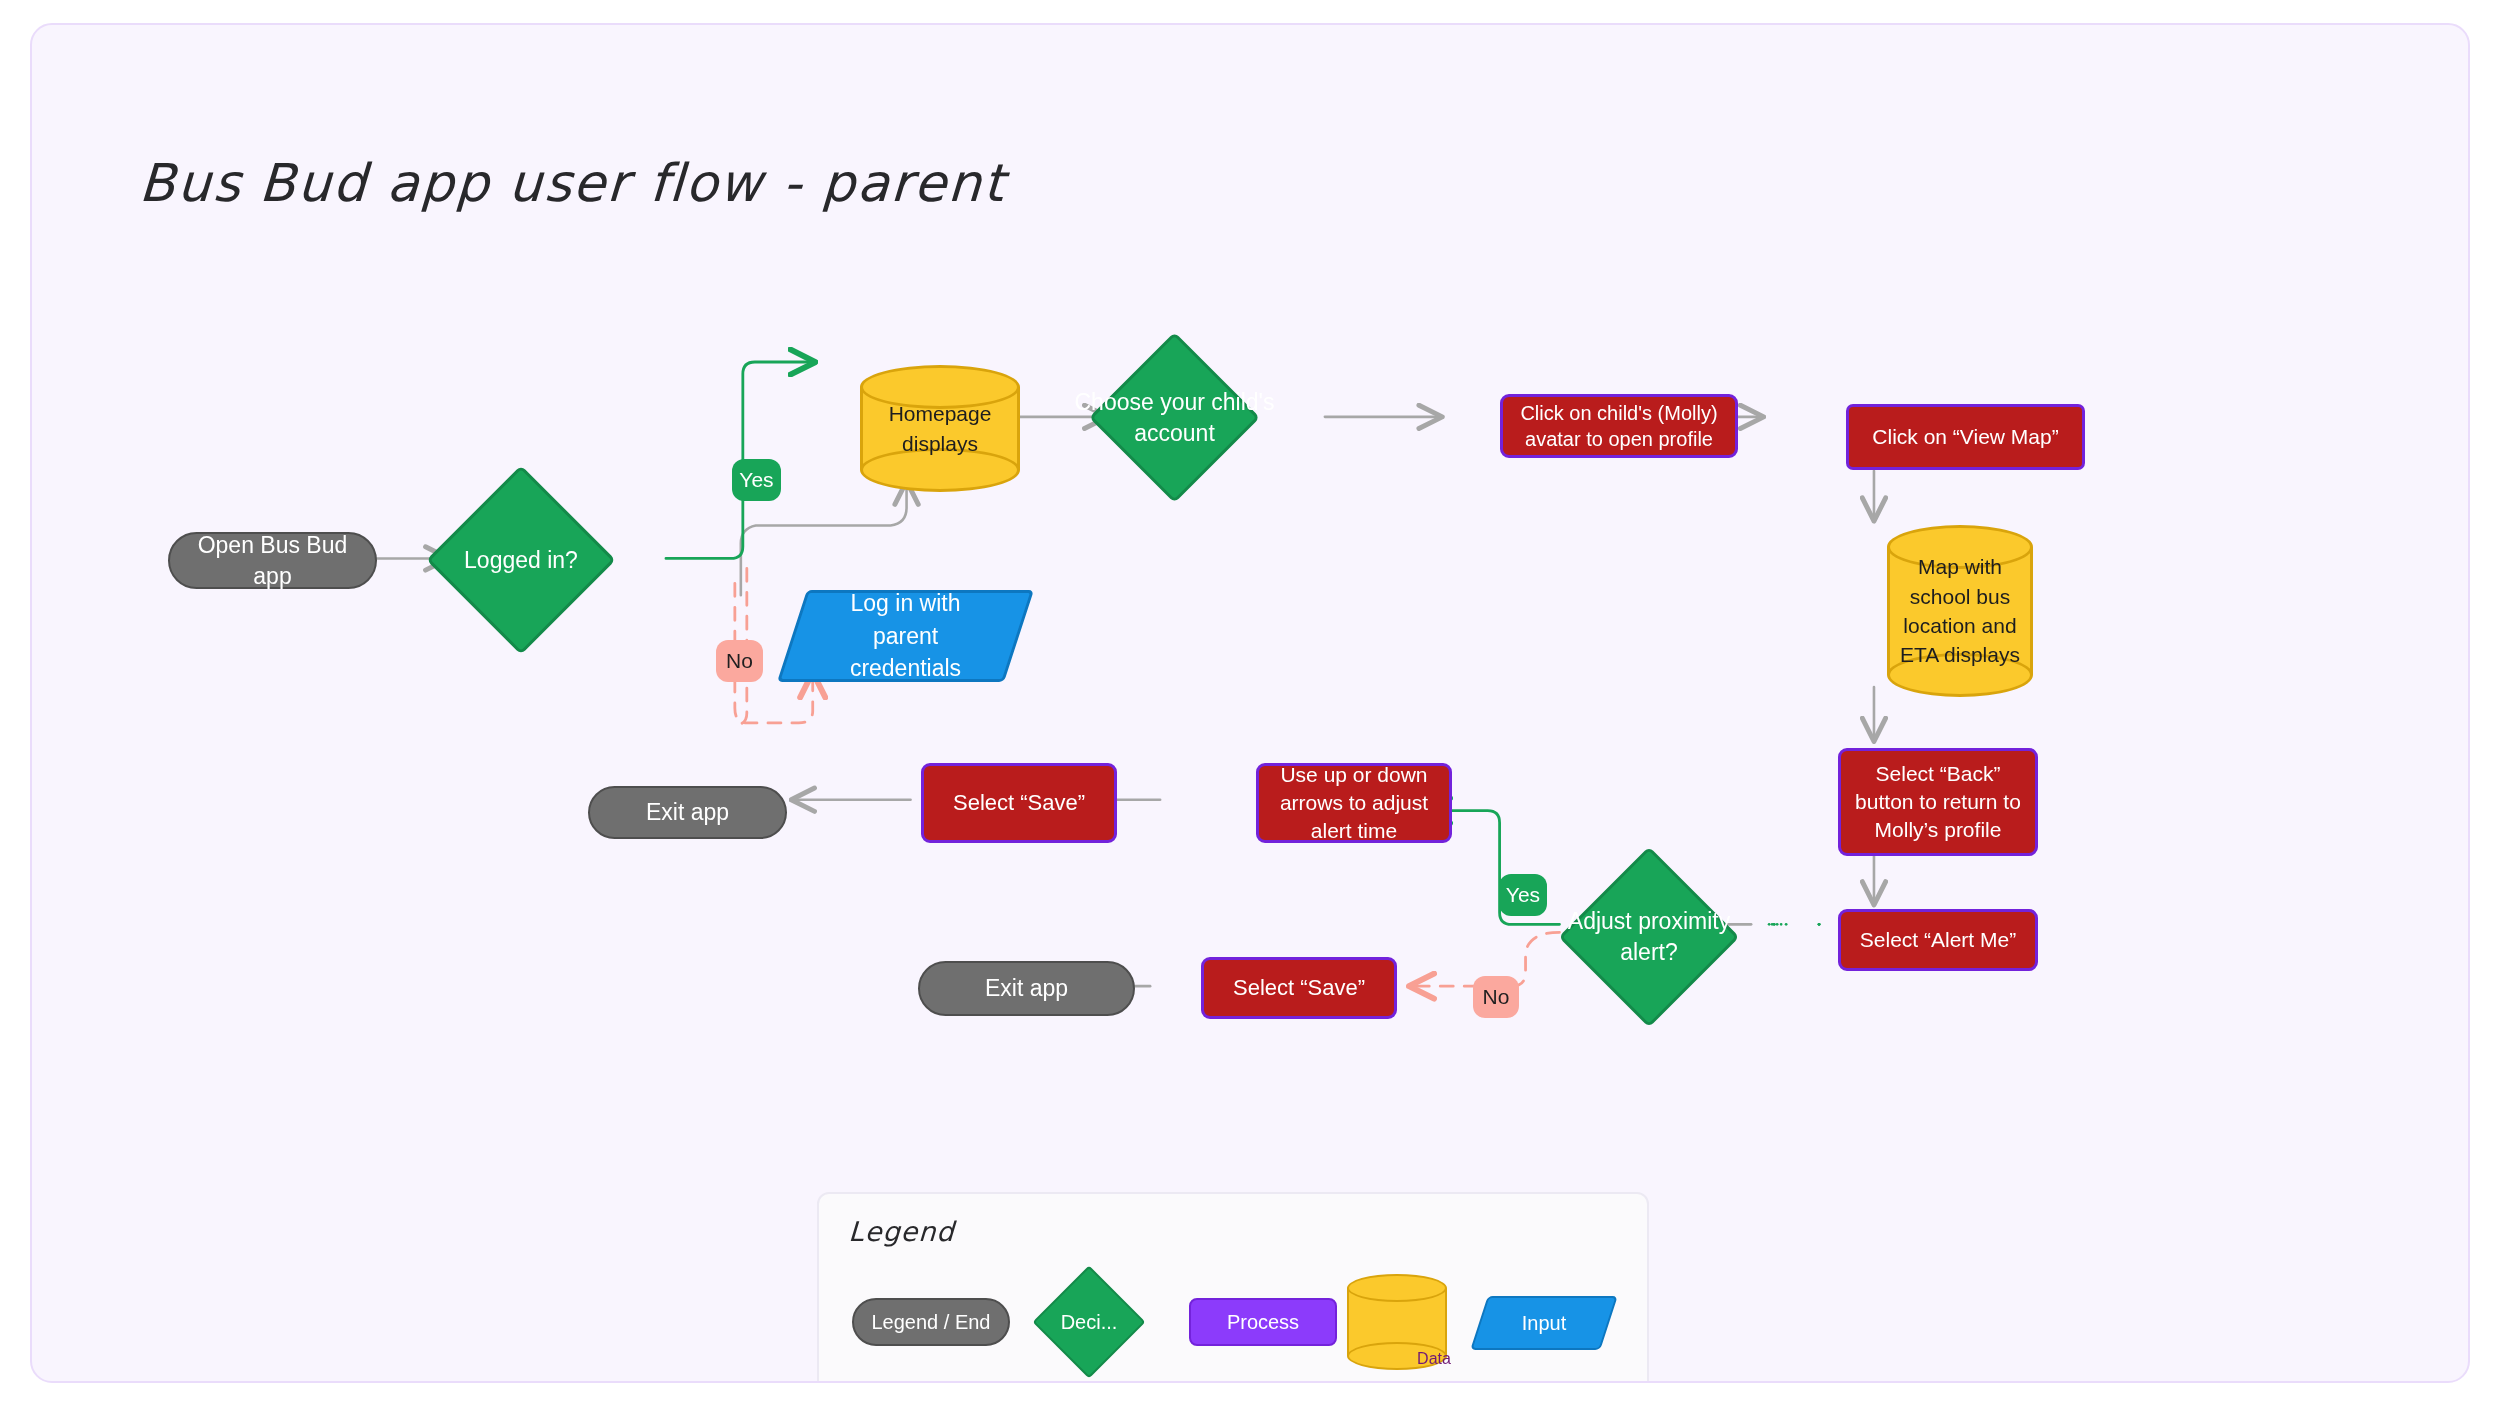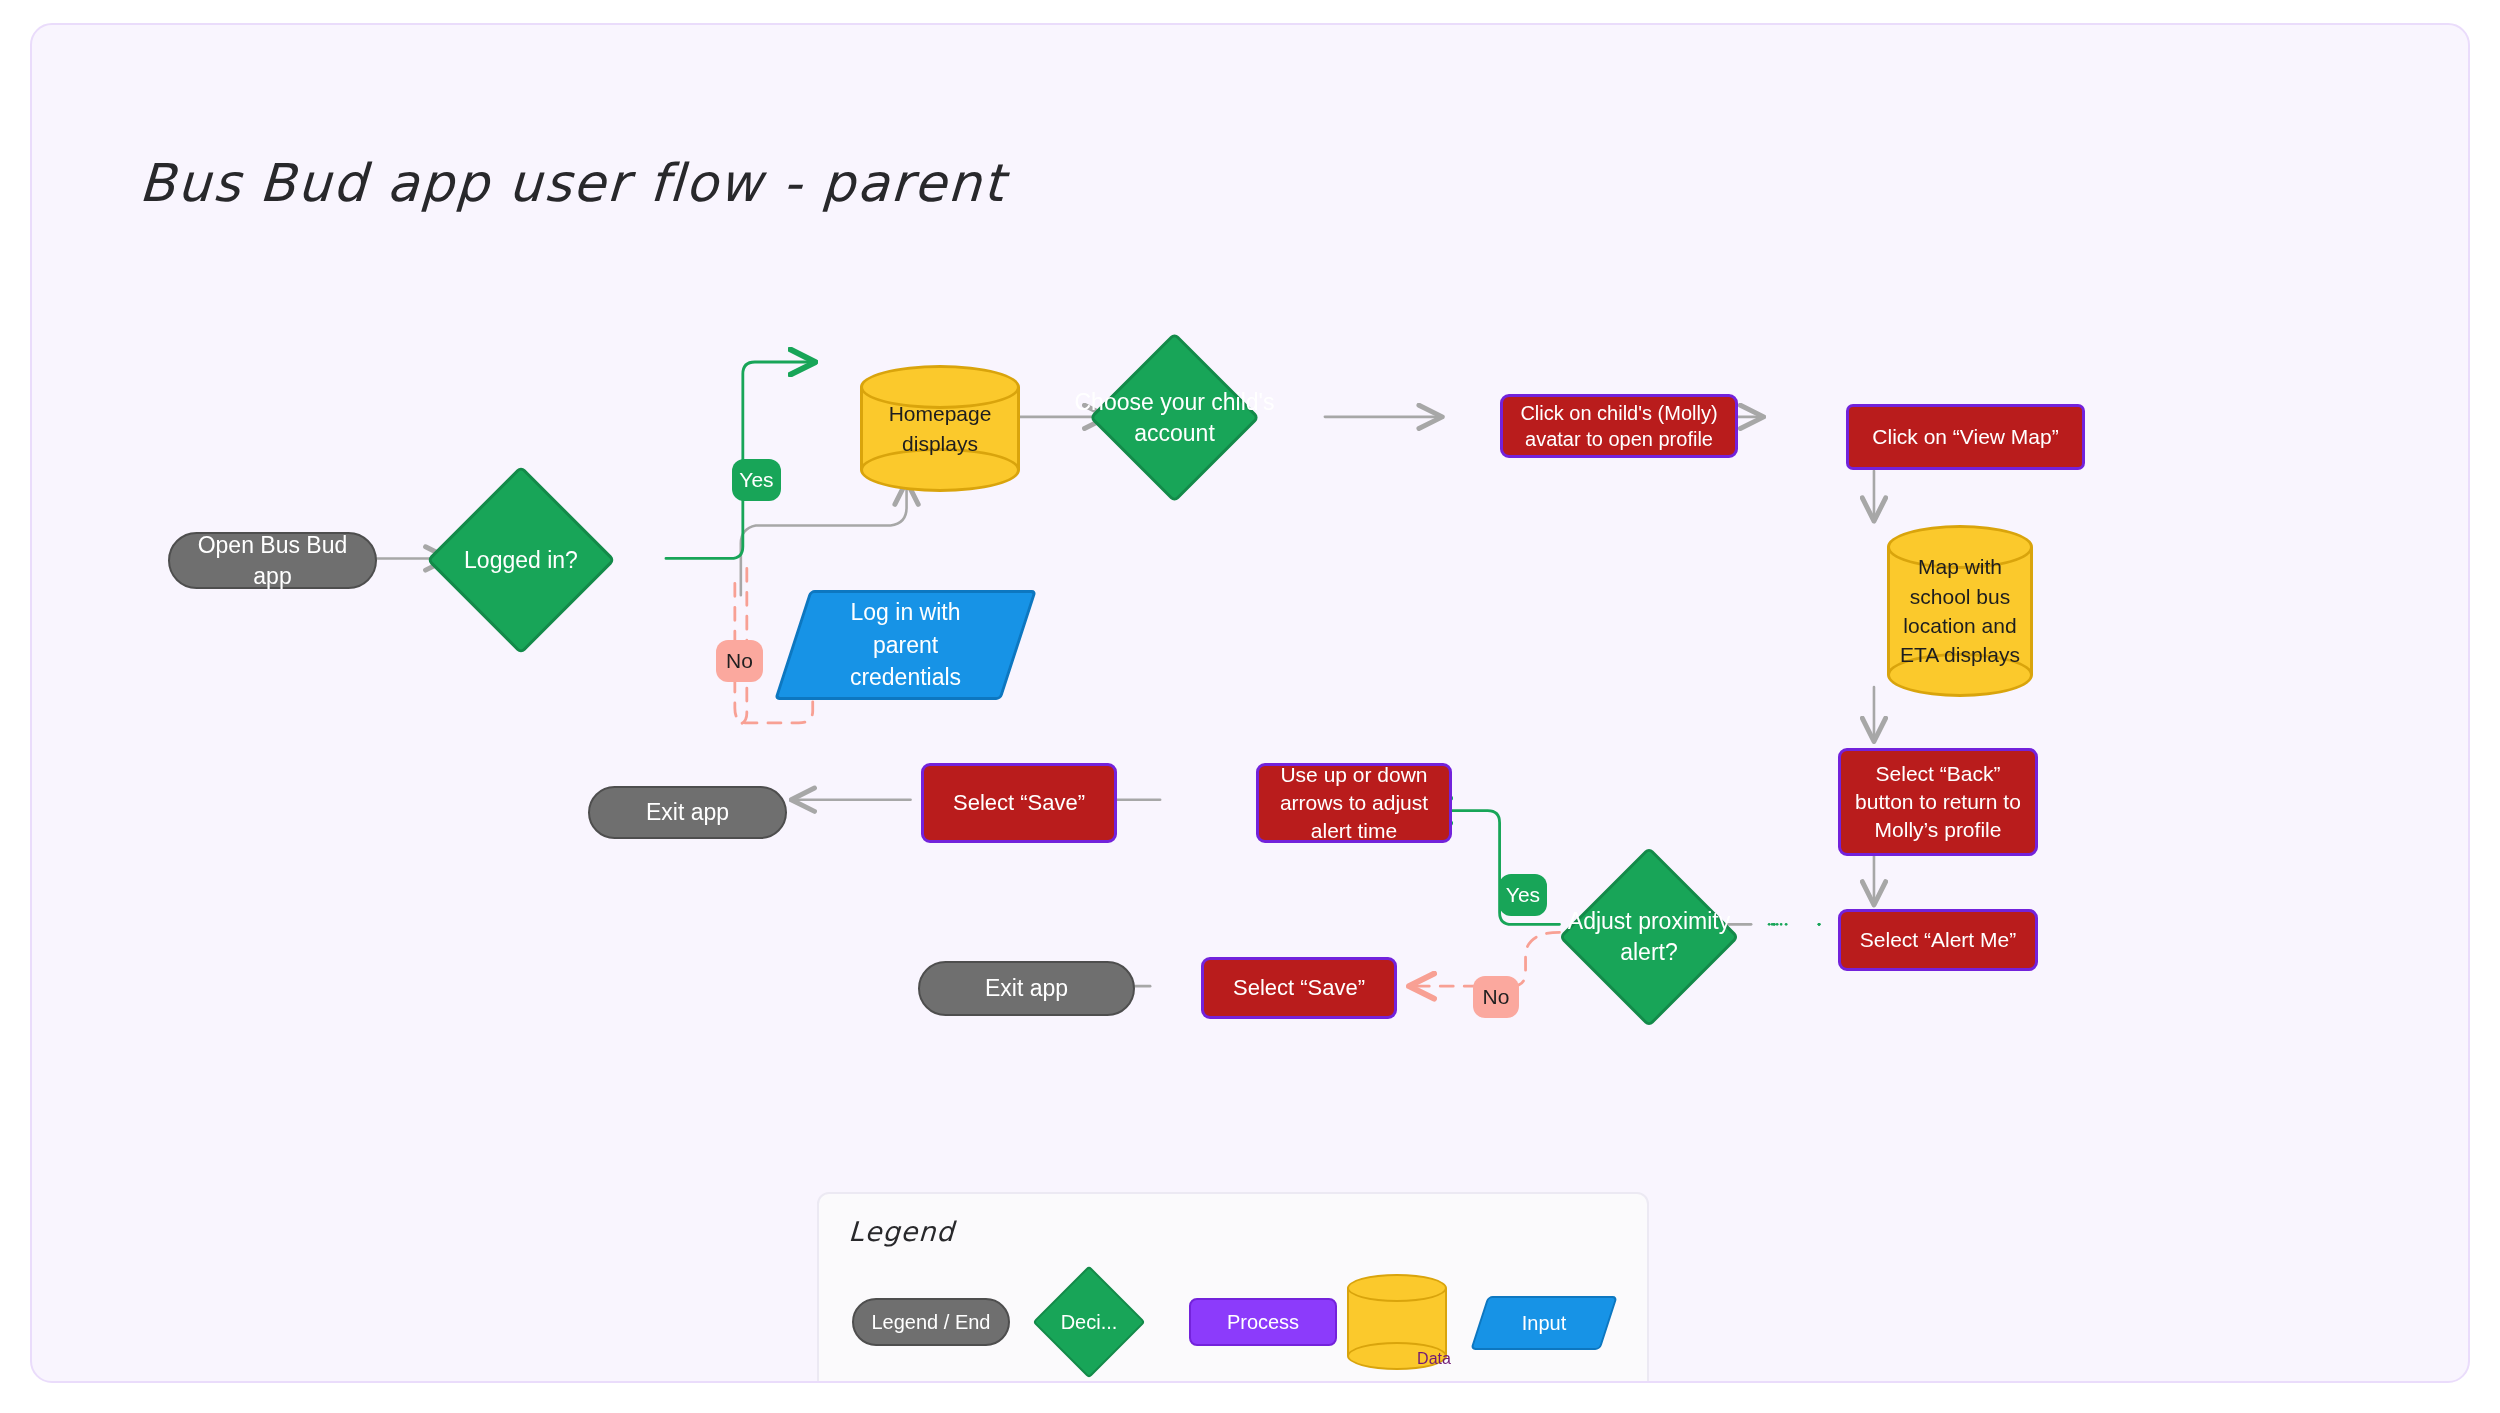--- a/index.html
+++ b/index.html
@@ -342,21 +342,21 @@
 
   <div class="edge-lbl lbl-no" style="left:684px; top:615px; width:47px; height:42px;">No</div>
 
   <div class="n-data" style="left:828px; top:340px; width:160px; height:127px;">
     <div class="cyl-body"></div>
     <div class="cyl-bot"></div>
     <div class="cyl-top"></div>
     <div class="cyl-text">Homepage displays</div>
   </div>
 
-  <div class="n-input" style="left:760px; top:565px; width:227px; height:110px;">
+  <div class="n-input" style="left:760px; top:565px; width:227px; height:92px;">
     <div class="para-shape"></div>
     <div class="para-text" style="left:26px; width:175px;">Log in with parent credentials</div>
   </div>
 
   <div class="n-dec-wrap" style="left:1082px; top:332px; width:121px; height:121px;">
     <div class="n-dec-shape"></div>
     <div class="n-dec-text" style="left:-42px; width:205px;">Choose your child's account</div>
   </div>
 
   <div class="node n-proc" style="left:1468px; top:369px; width:238px; height:64px; font-size:20px;">

